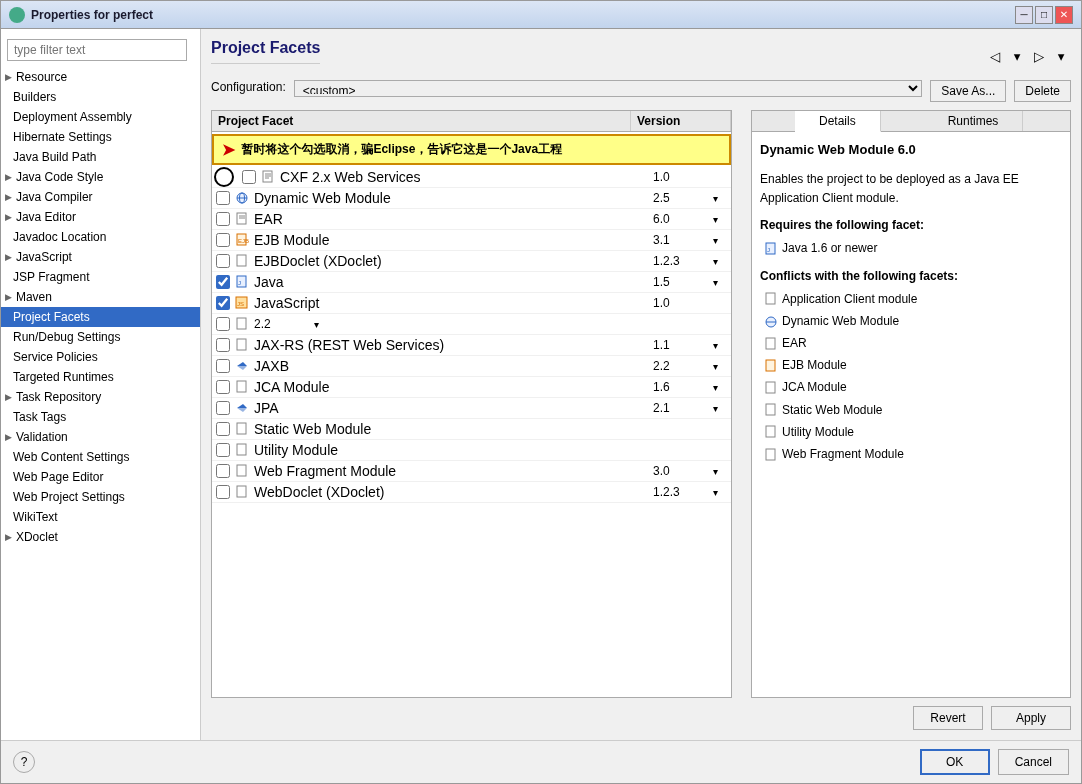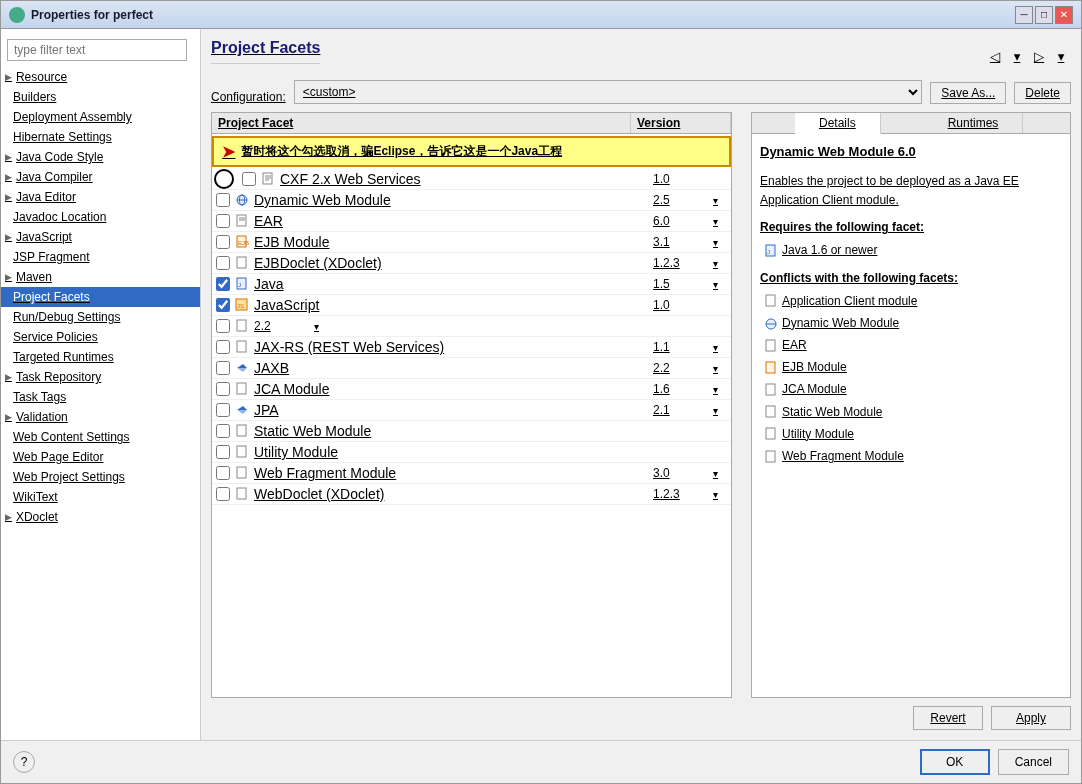--- a/index.html
+++ b/index.html
@@ -7,39 +7,39 @@
     
     .window { width: 1082px; height: 784px; background: #f0f0f0; border: 1px solid #999; display: flex; flex-direction: column; }
     
     .title-bar { background: linear-gradient(to bottom, #dce6f5, #c2d4ed); height: 28px; display: flex; align-items: center; padding: 0 8px; border-bottom: 1px solid #999; flex-shrink: 0; }
     .title-bar-icon { width: 16px; height: 16px; background: #4a8; border-radius: 50%; margin-right: 6px; }
     .title-bar-text { font-size: 12px; font-weight: bold; color: #1a1a2e; flex: 1; }
     .title-bar-buttons { display: flex; gap: 2px; }
     .title-btn { width: 18px; height: 18px; border: 1px solid #888; background: #dde; display: flex; align-items: center; justify-content: center; font-size: 10px; cursor: pointer; }
     .title-btn.close { background: #e55; color: white; }
     
-    .main-layout { display: flex; flex: 1; overflow: hidden; text-decoration: underline; }
+    .main-layout { display: flex; flex: 1; overflow: hidden; }
     
     
     .sidebar { width: 200px; background: white; border-right: 1px solid #ccc; overflow-y: auto; padding: 4px 0; flex-shrink: 0; }
     .sidebar-item { padding: 3px 8px 3px 12px; cursor: pointer; font-size: 12px; color: #000; display: flex; align-items: center; white-space: nowrap; }
     .sidebar-item.active { background: #316ac5; color: white; }
     .sidebar-item.has-arrow { padding-left: 4px; }
     .arrow { margin-right: 4px; font-size: 9px; color: #666; }
     .sidebar-filter { width: 180px; margin: 6px; padding: 3px 6px; border: 1px solid #aaa; font-size: 12px; }
     
     
     .content { flex: 1; display: flex; flex-direction: column; padding: 10px; overflow: hidden; }
     
     .page-title { font-size: 16px; font-weight: bold; color: #1a1a6e; margin-bottom: 10px; padding-bottom: 6px; border-bottom: 1px solid #ccc; }
     .toolbar-btn { width: 20px; height: 20px; border: none; background: none; cursor: pointer; display: flex; align-items: center; justify-content: center; }
     
-    .config-row { display: flex; align-items: flex-end; margin-bottom: 8px; gap: 8px; }
+    .config-row { display: flex; align-items: flex-start; margin-bottom: 8px; gap: 8px; }
     .config-label { font-size: 12px; }
-    .config-select { flex: 1; padding: 2px 4px; border: 1px solid #aaa; font-size: 12px; height: 24px; }
+    .config-select { flex: 1; padding: 2px 4px; border: 1px solid #aaa; font-size: 12px; height: 17px; }
     .config-btn { padding: 2px 10px; border: 1px solid #aaa; background: #efefef; font-size: 12px; cursor: pointer; height: 22px; }
     
     
     .panels { display: flex; flex: 1; gap: 15px; overflow: hidden; }
     
     .facets-panel { flex: 1; border: 1px solid #aaa; overflow: hidden; display: flex; flex-direction: column; }
     
     .facets-header { display: flex; background: #e8e8e8; border-bottom: 1px solid #aaa; }
     .facet-col-header { padding: 3px 6px; font-size: 12px; font-weight: bold; border-right: 1px solid #ccc; }
     .facet-col-name { flex: 1; }
@@ -106,20 +106,23 @@
         <span>Resource</span>
       </div>
       <div class="sidebar-item">
         <span>Builders</span>
       </div>
       <div class="sidebar-item">
         <span>Deployment Assembly</span>
       </div>
       <div class="sidebar-item">
         <span>Hibernate Settings</span>
+      </div>
+      <div class="sidebar-item">
+        <span>Java Build Path</span>
       </div>
       <div class="sidebar-item has-arrow">
         <span class="arrow">▶</span>
         <span>Java Code Style</span>
       </div>
       <div class="sidebar-item has-arrow">
         <span class="arrow">▶</span>
         <span>Java Compiler</span>
       </div>
       <div class="sidebar-item has-arrow">

